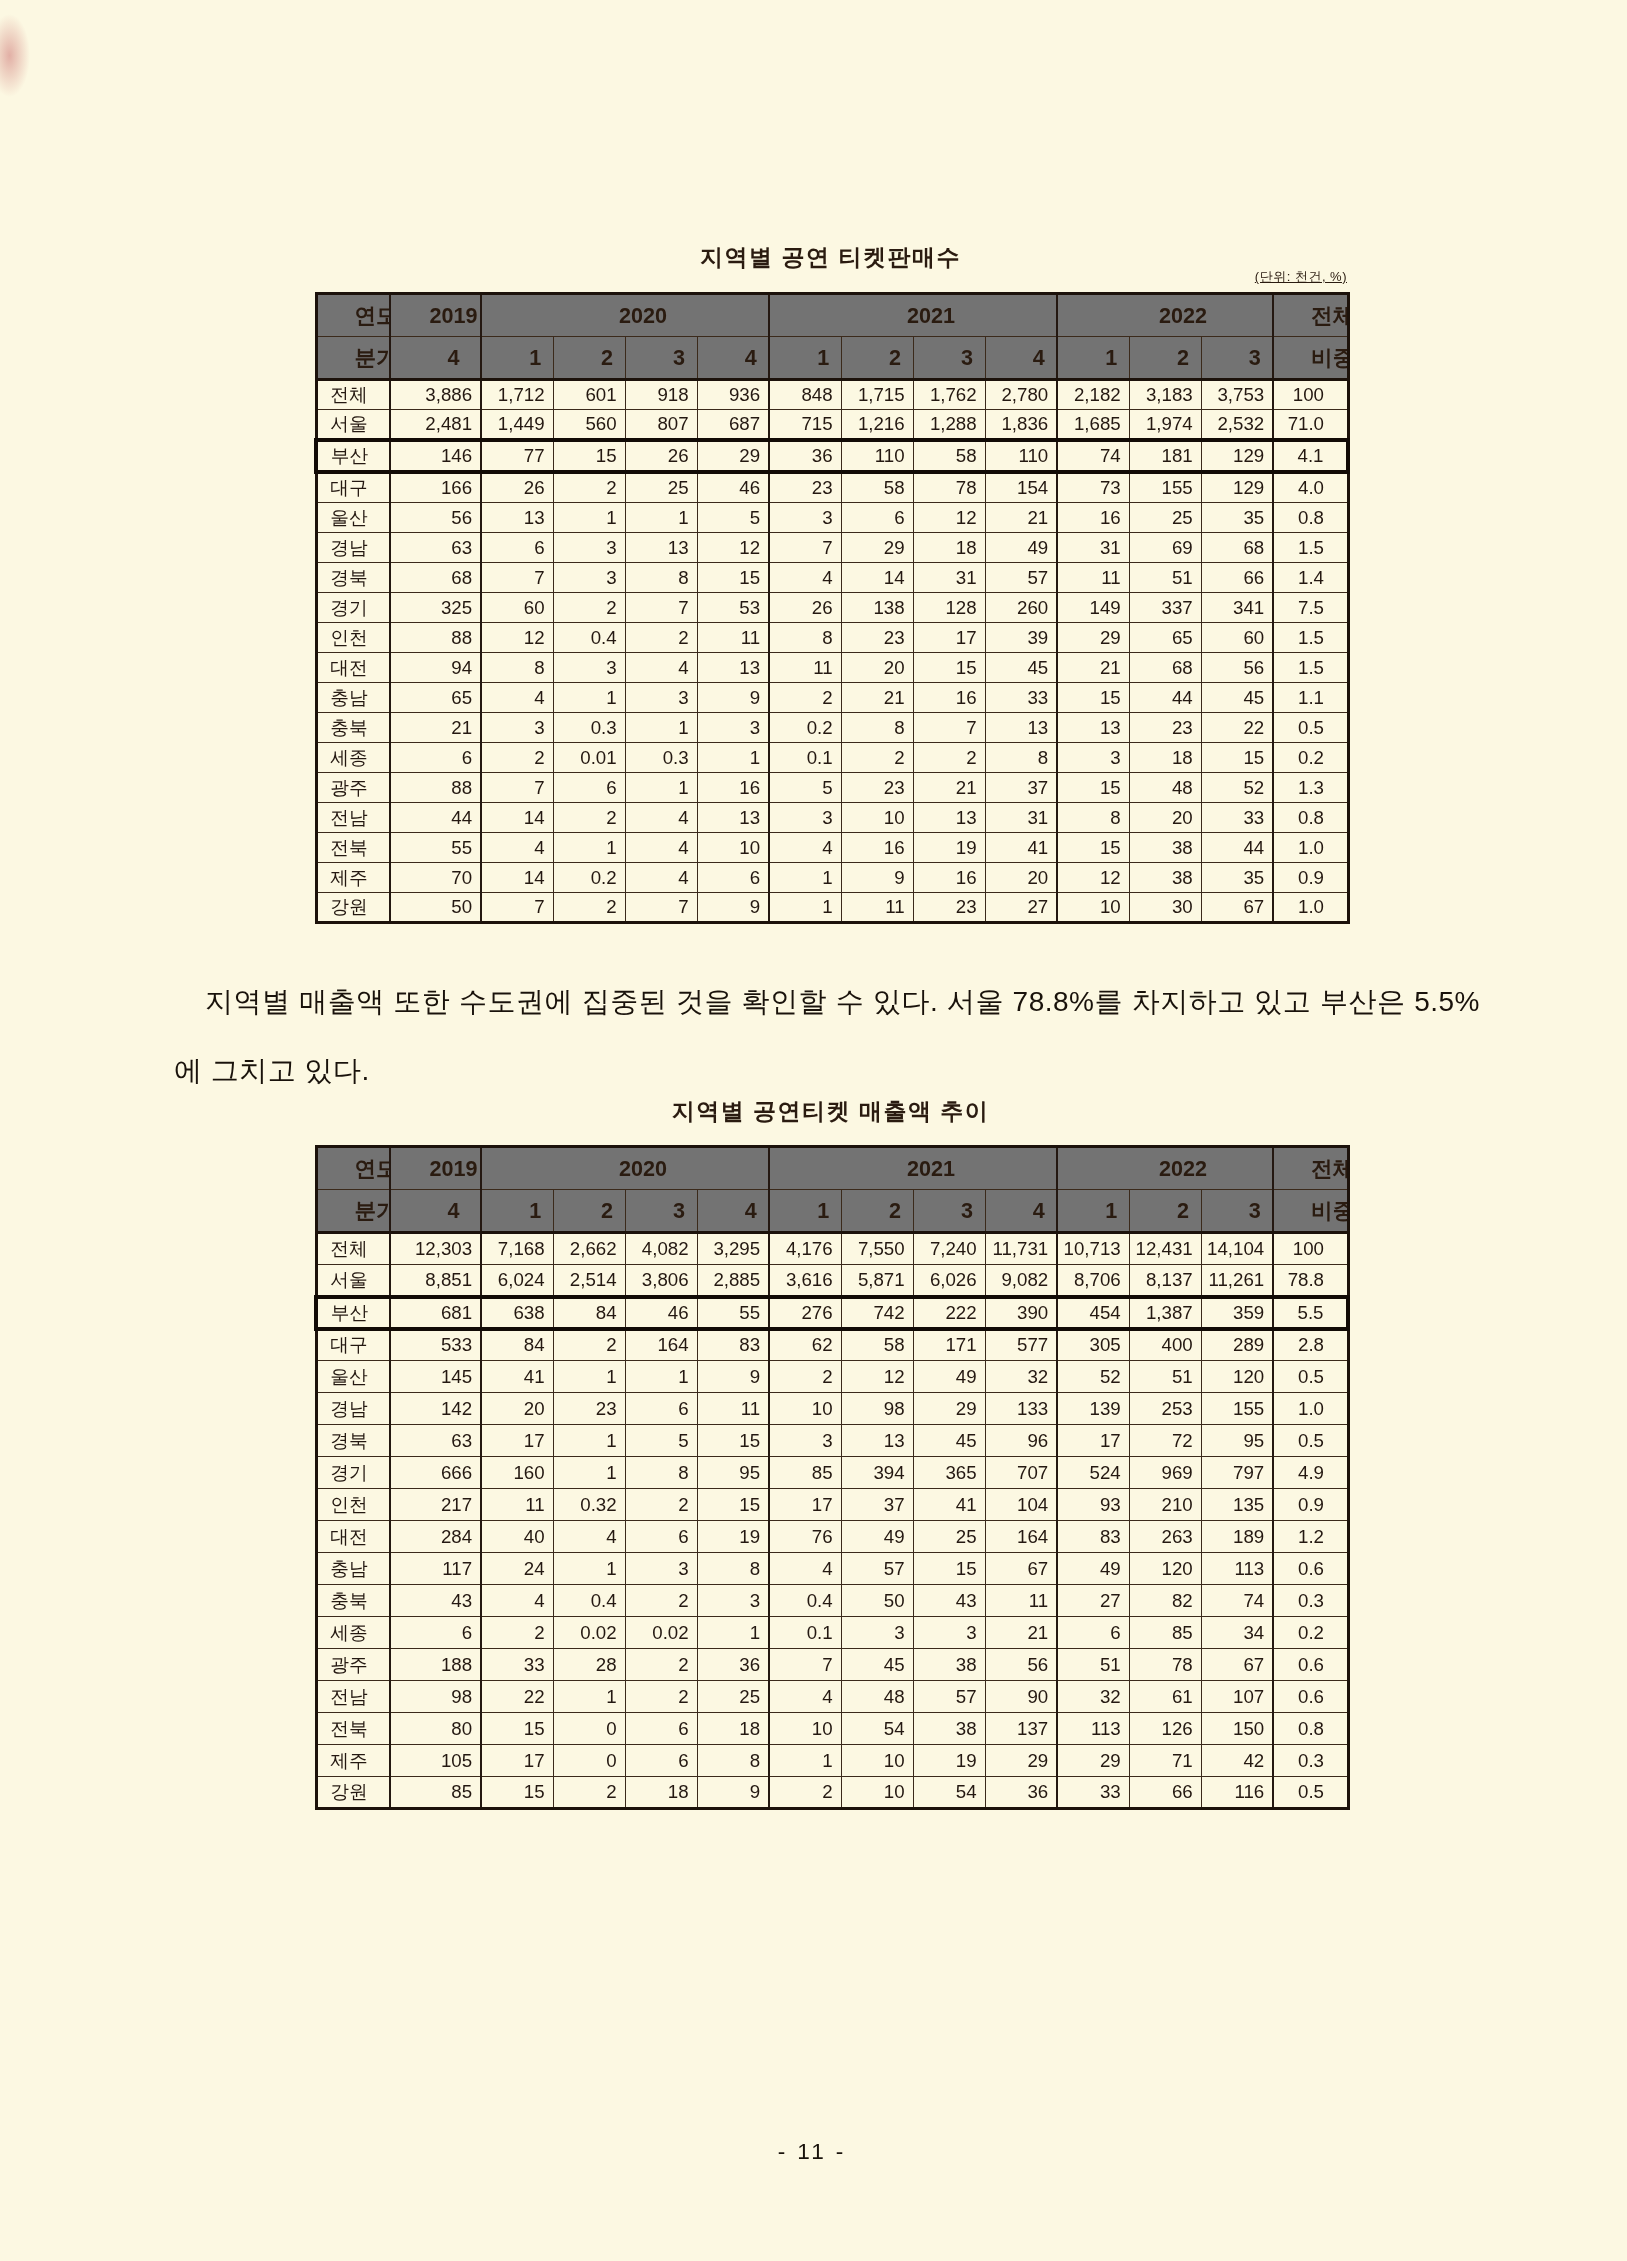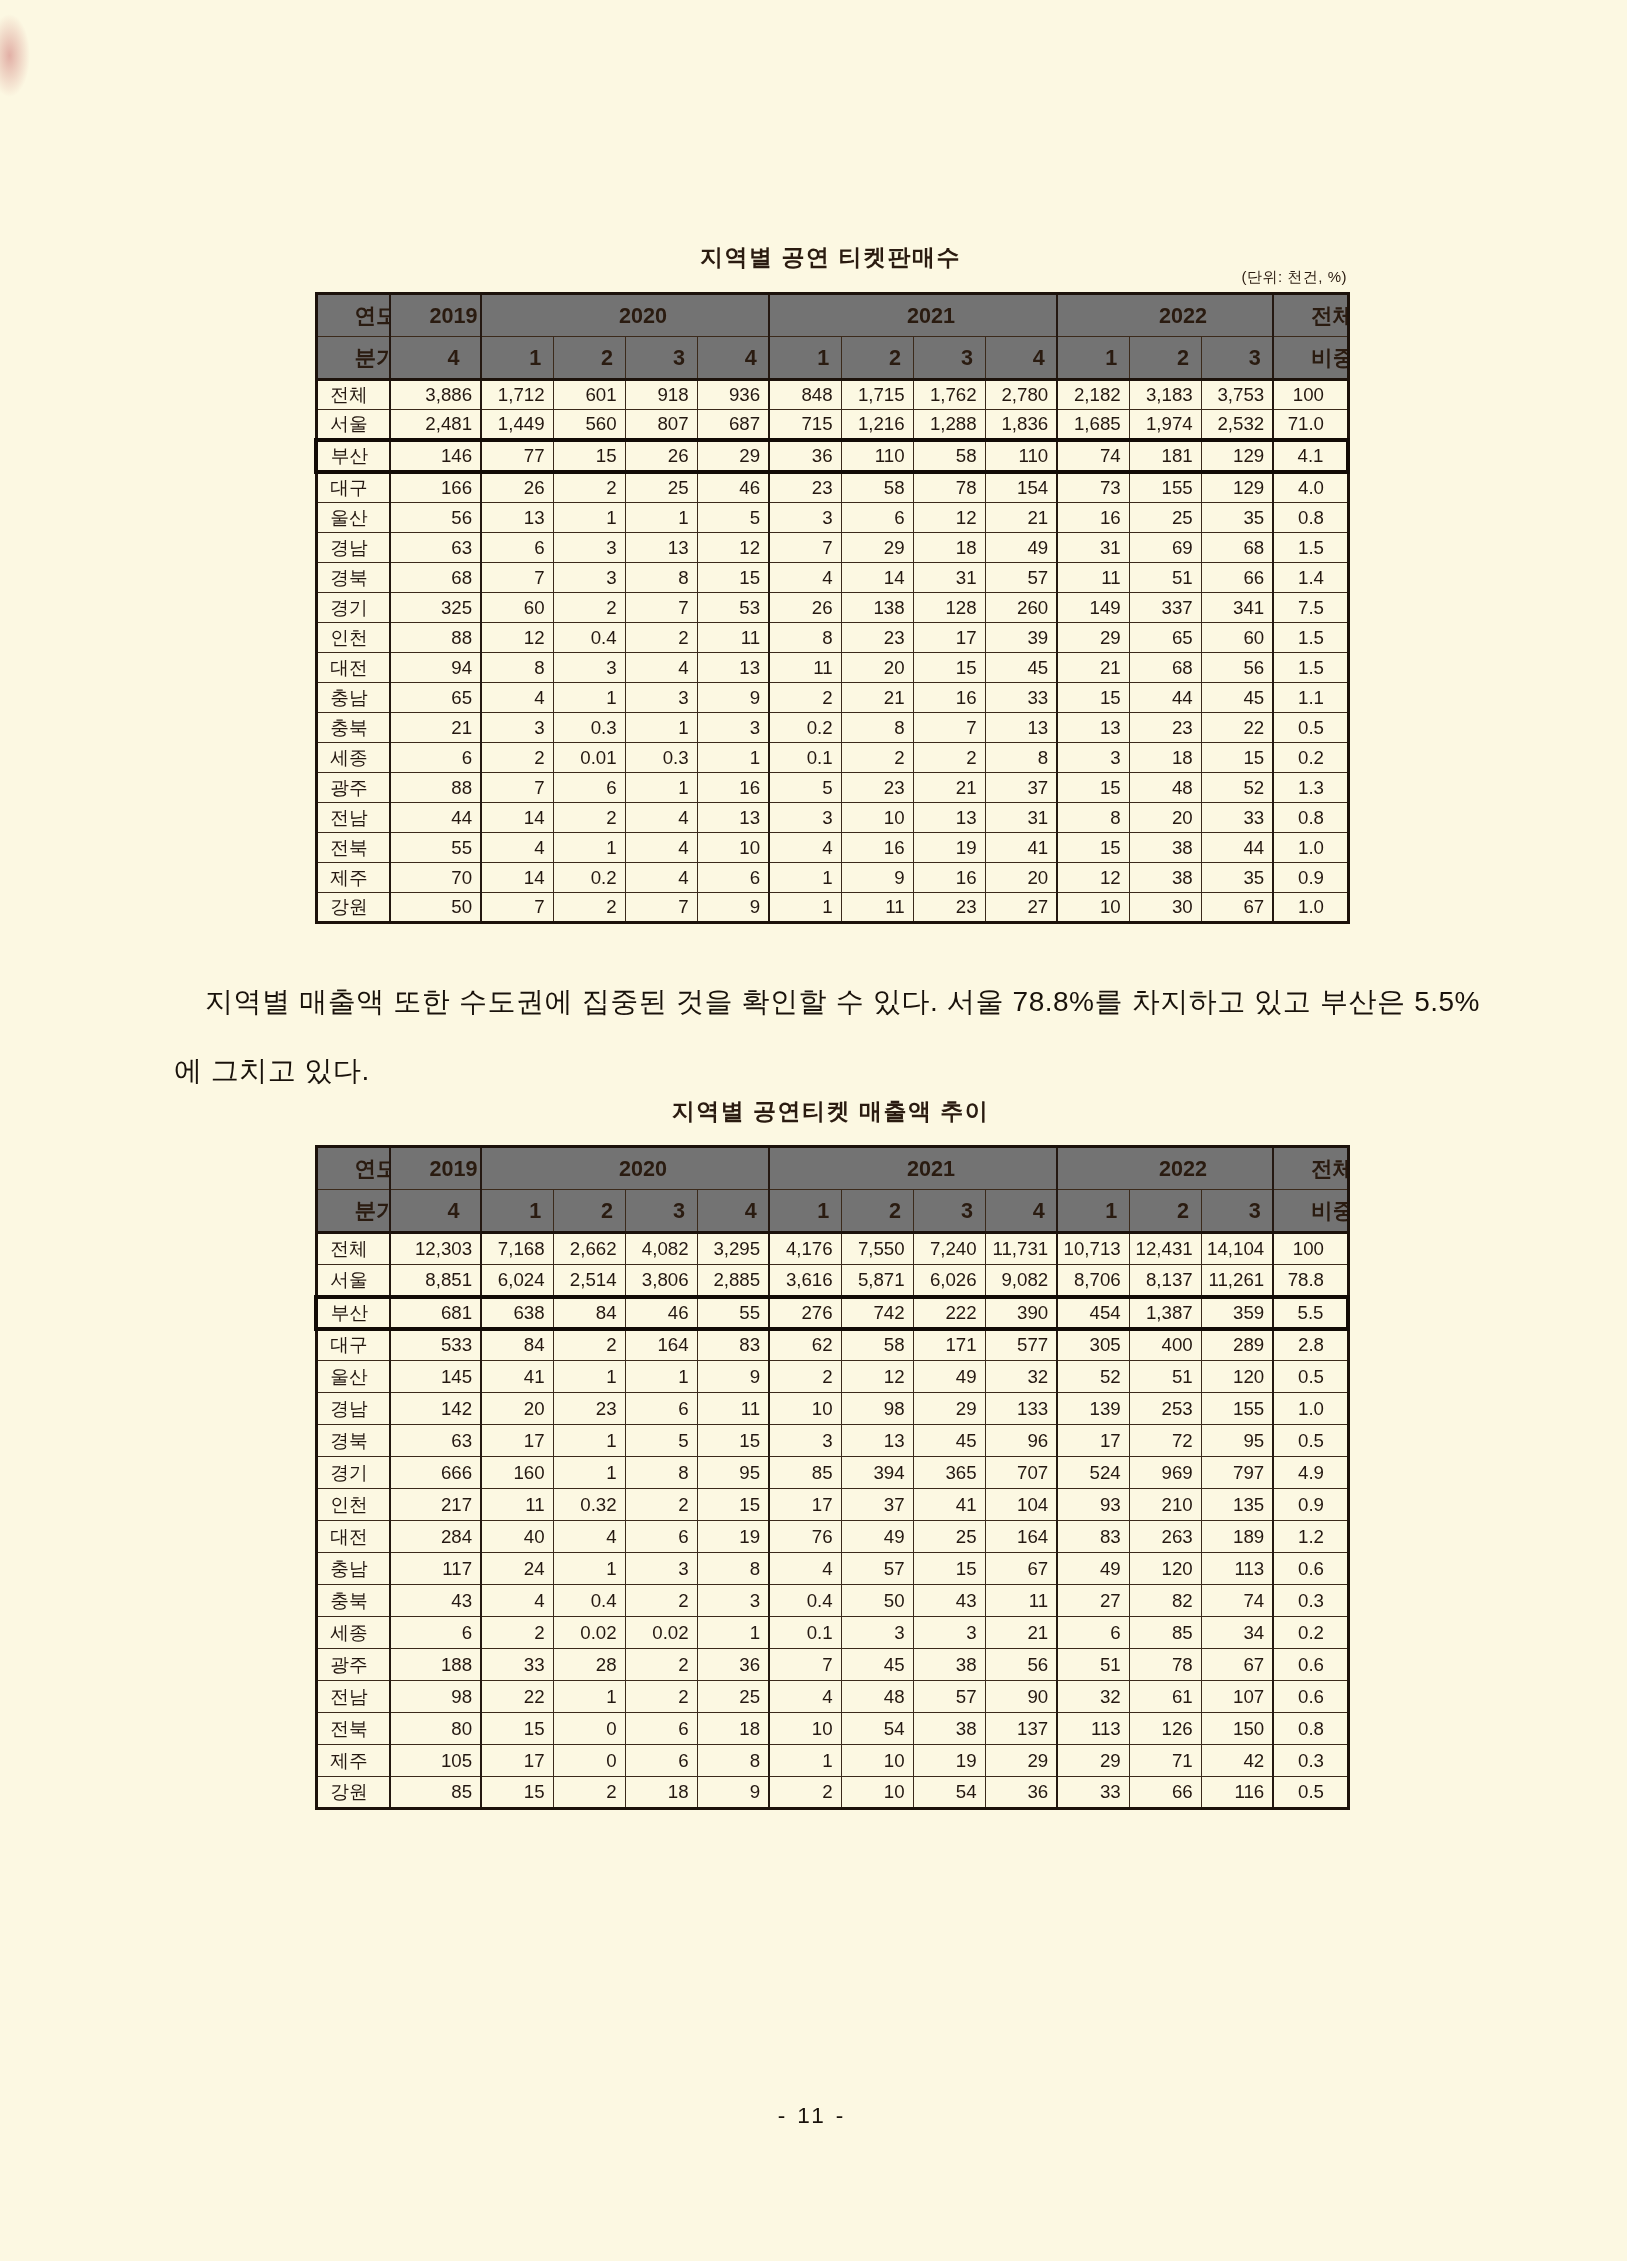--- a/index.html
+++ b/index.html
@@ -4,21 +4,21 @@
 <style>
   html,body{margin:0;padding:0;background:#efead2;}
   .page{position:relative;width:1628px;height:2261px;background:#fcf8e2;
         font-family:"Liberation Sans","DejaVu Sans",sans-serif;color:#241811;overflow:hidden;}
   .smudge{position:absolute;left:-10.8px;top:13.8px;width:41px;height:83px;
           background:radial-gradient(closest-side,rgba(204,116,116,.55),rgba(204,116,116,0));}
 
   .tbl-title{position:absolute;left:314px;width:1033px;text-align:center;
              font-size:23px;font-weight:bold;letter-spacing:1.5px;color:#2a1b10;}
   .tbl-unit{position:absolute;left:314px;width:1033px;text-align:right;
-            font-size:15px;color:#2a1b10;letter-spacing:0.5px;}
+            font-size:13px;color:#2a1b10;letter-spacing:0.5px;text-decoration:underline;}
 
   table.datatable{position:absolute;left:314px;width:1033px;border-collapse:collapse;
                   table-layout:fixed;border:3.9px solid #1c120b;}
   .datatable th,.datatable td{border:1.5px solid #40puls;} 
   .datatable th,.datatable td{border:1.5px solid #3b2a1b;overflow:hidden;white-space:nowrap;}
   .datatable thead th{background:#737373;font-size:21.6px;font-weight:bold;text-align:center;color:#2a1b10;padding-left:37px;}
   .datatable thead tr{height:43px;}
   .datatable thead tr:last-child th{border-bottom:3.4px solid #1c120b;}
   .datatable tbody th.rlabel{font-size:18.7px;font-weight:500;text-align:left;padding-left:12.8px;background:transparent;}
   .datatable td.num{font-size:18.7px;text-align:right;padding-right:7.9px;font-weight:400;}
@@ -27,21 +27,21 @@
   .datatable sup{font-size:12.3px;}
   #table1 tbody tr{height:30px;}
   #table2 tbody tr{height:32px;}
   .datatable tr.hl th,.datatable tr.hl td{border-top:4.4px solid #120b06;border-bottom:4.4px solid #120b06;}
   .datatable tr.hl th.rlabel{border-left:4.4px solid #120b06;}
   .datatable tr.hl td.share{border-right:4.4px solid #120b06;}
 
   .para{position:absolute;left:162px;width:1306px;margin:12px;font-size:28px;line-height:69px;
         text-align:justify;text-indent:31px;color:#19120b;letter-spacing:0.5px;word-break:keep-all;}
   .footer{position:absolute;left:0;width:1624px;text-align:center;font-size:22.6px;
-          color:#19120b;letter-spacing:2.9px;}
+          color:#19120b;letter-spacing:2.9px;margin-top:36px;}
 </style>
 </head>
 <body>
 
 <div class="page">
   <div class="smudge"></div>
 
   <div class="tbl-title" style="top:242px">지역별 공연 티켓판매수</div>
   <div class="tbl-unit" style="top:268px">(단위: 천건, %)</div>
   <table id="table1" class="datatable" style="top:292px">

